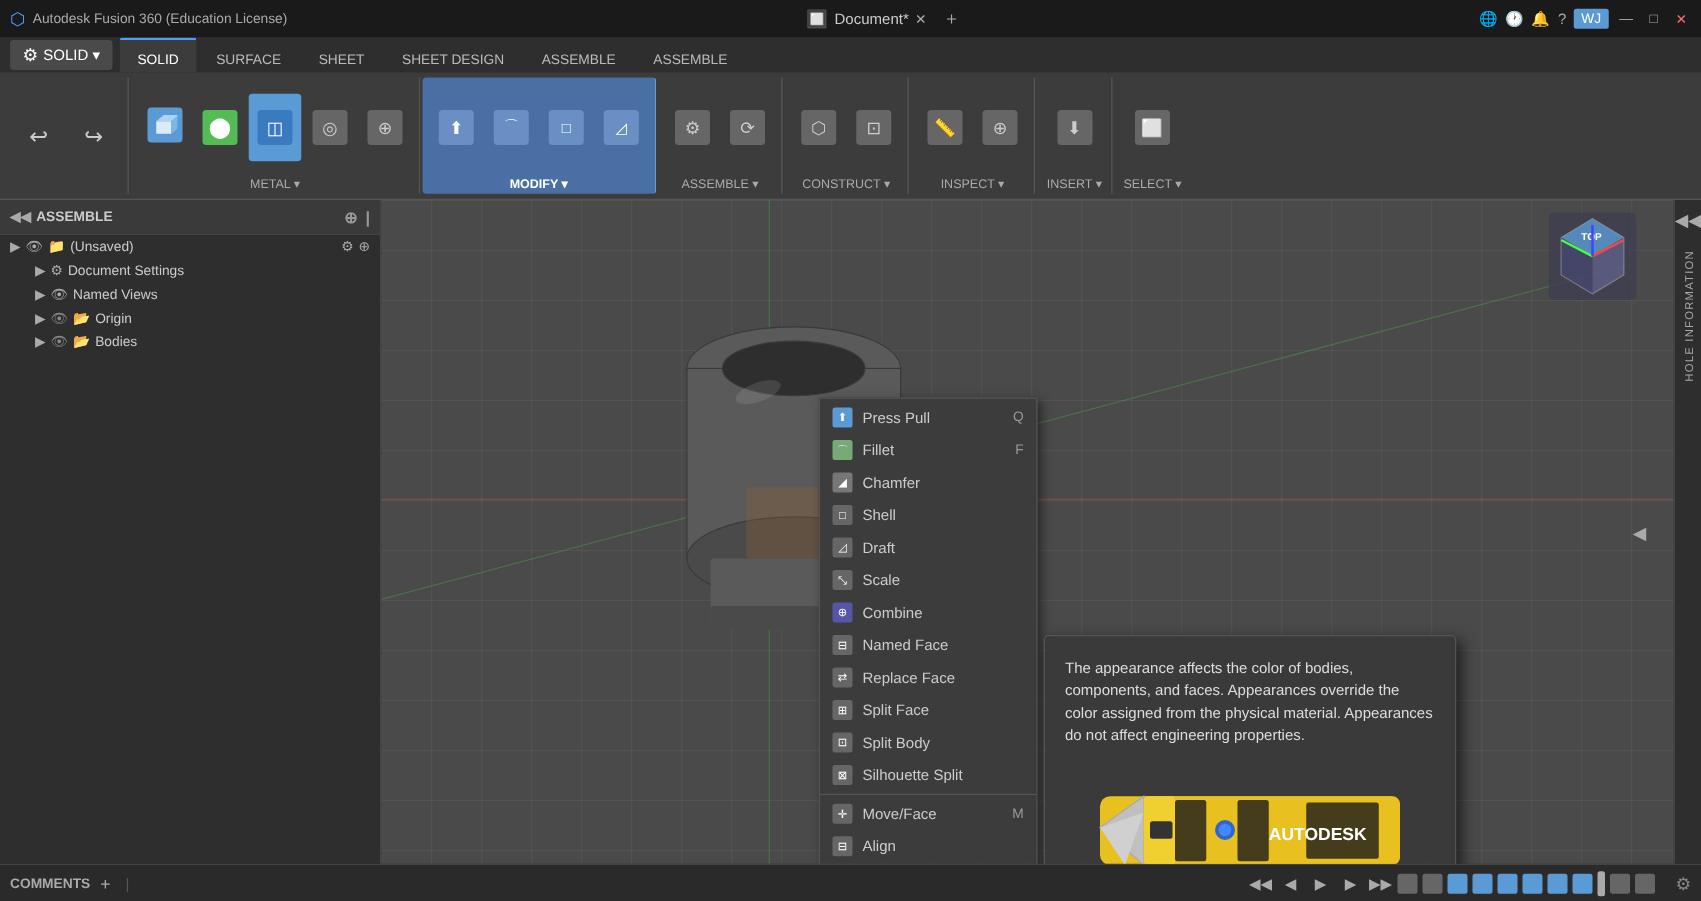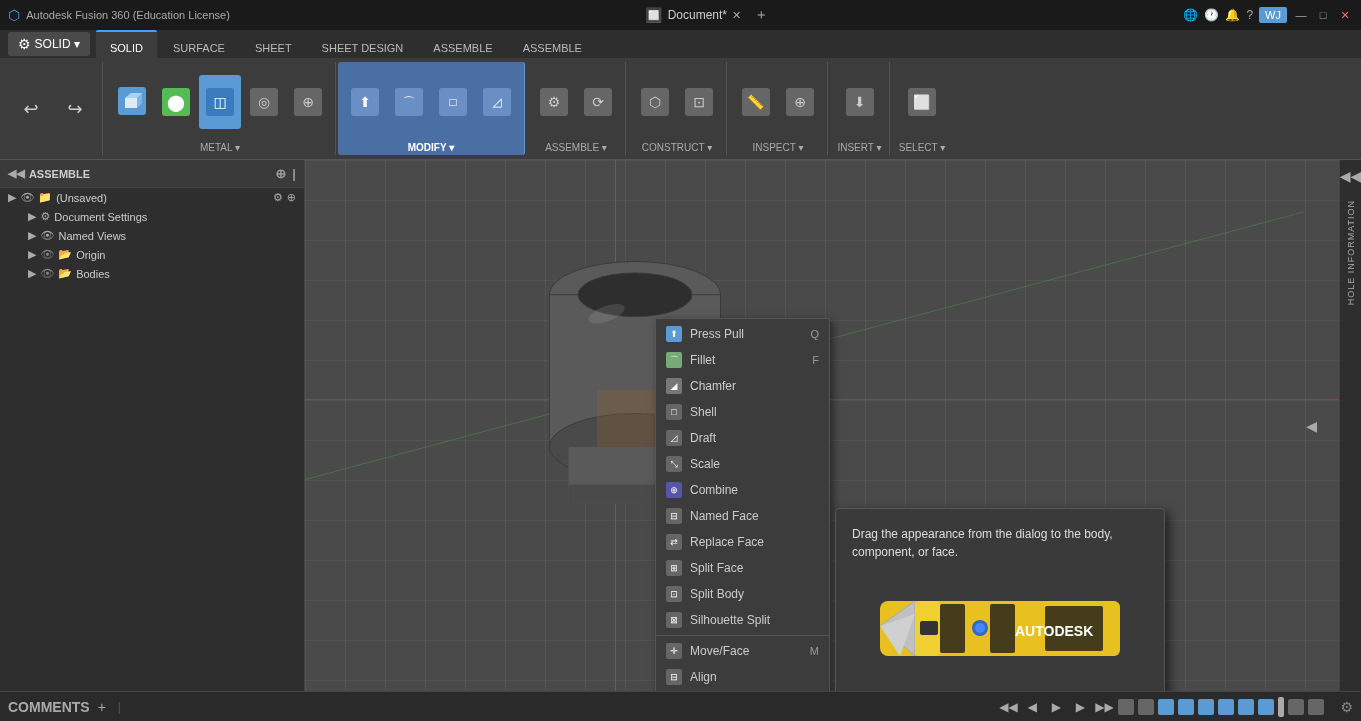--- a/index.html
+++ b/index.html
@@ -691,21 +691,21 @@
         <span class="menu-shortcut"></span>
       </div>
       <div class="menu-item">
         
         
       </div>
 
     </div>
 
     <div id="tooltip-popup">
-      <p>Drag the appearance from the dialog to the body, component, or face.</p>
+      <p>The appearance affects the color of bodies, components, and faces. Appearances override the color assigned from the physical material. Appearances do not affect engineering properties.</p>
 
       <svg width="280" height="110" viewBox="0 0 280 110" style="display:block; margin:0 auto;">
 
         <rect x="20" y="30" width="240" height="55" rx="8" fill="#e8c020"></rect>
 
         <polygon points="20,55 55,30 55,85" fill="#c0c0c0" stroke="#aaa" stroke-width="1"></polygon>
         <polygon points="20,55 55,43 40,85" fill="#d0d0d0"></polygon>
 
         <rect x="80" y="33" width="30" height="49" rx="3" fill="#2a2a2a"></rect>
         <rect x="130" y="33" width="30" height="49" rx="3" fill="#2a2a2a"></rect>
@@ -722,34 +722,50 @@
 
         <text x="155" y="65" font-size="14" font-weight="bold" fill="#fff" font-family="Arial">AUTODESK</text>
 
         <rect x="55" y="30" width="25" height="55" rx="3" fill="#f0d030"></rect>
 
         <rect x="60" y="50" width="18" height="14" rx="2" fill="#333"></rect>
       </svg>
 
     </div>
 
+    <div id="gizmo">
+      <svg width="70" height="70" viewBox="0 0 70 70">
+        <rect x="0" y="0" width="70" height="70" fill="rgba(60,60,80,0.7)" rx="4"></rect>
+
+        <polygon points="35,5 60,20 60,50 35,65 10,50 10,20" fill="none" stroke="#888" stroke-width="1"></polygon>
+
+        <polygon points="35,5 60,20 35,35 10,20" fill="#5b9bd5" opacity="0.8"></polygon>
+        <polygon points="10,20 35,35 35,65 10,50" fill="#4a4a7a" opacity="0.6"></polygon>
+        <polygon points="60,20 60,50 35,65 35,35" fill="#6a6a9a" opacity="0.6"></polygon>
+        <text x="26" y="22" font-size="8" fill="#fff" font-family="Arial" font-weight="bold">TOP</text>
+
+        <line x1="35" y1="35" x2="60" y2="22" stroke="#ff4444" stroke-width="2"></line>
+        <line x1="35" y1="35" x2="10" y2="22" stroke="#44ff44" stroke-width="2"></line>
+        <line x1="35" y1="35" x2="35" y2="10" stroke="#4444ff" stroke-width="2"></line>
+      </svg>
+    </div>
 
     <div style="position:absolute; right:22px; top:50%; transform:translateY(-50%); display:flex; flex-direction:column; gap:2px; z-index:10;">
       <div style="cursor:pointer; color:#aaa; font-size:14px;">◀</div>
     </div>
   </div>
 
   <div id="right-panel">
     <div class="right-panel-btn" style="font-size:14px; color:#aaa;">◀◀</div>
     <div class="right-panel-text">HOLE INFORMATION</div>
   </div>
 </div>
 
 <div id="bottombar">
-  <span style="font-size:14px; color:#aaa; font-weight:bold;">COMMENTS</span>
+  <span style="font-size:11px; color:#aaa; font-weight:bold;">COMMENTS</span>
   <span style="color:#aaa; cursor:pointer; font-size:14px;">+</span>
   <span style="color:#555; margin-left:4px;">|</span>
 
   <div class="timeline-controls">
     <span class="tl-btn">◀◀</span>
     <span class="tl-btn">◀</span>
     <span class="tl-btn">▶</span>
     <span class="tl-btn">▶</span>
     <span class="tl-btn">▶▶</span>
 

